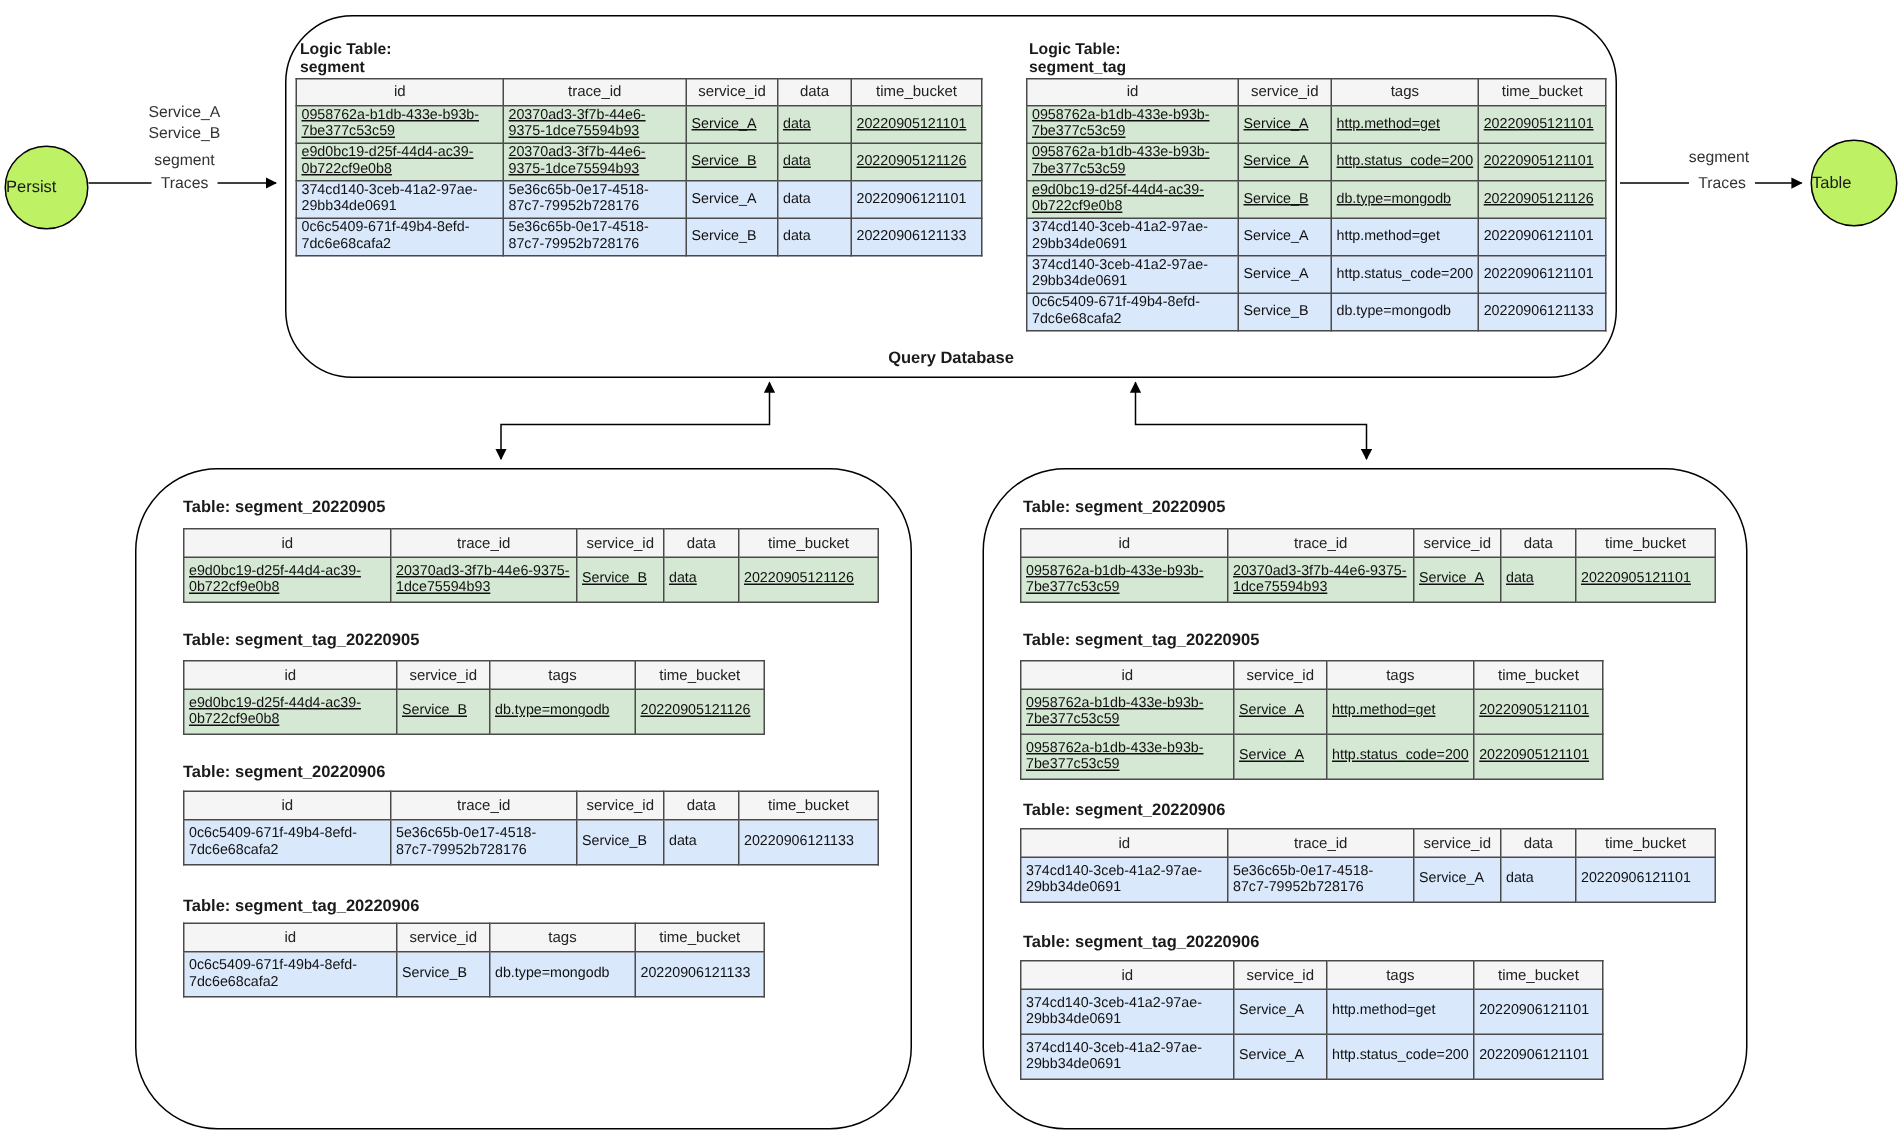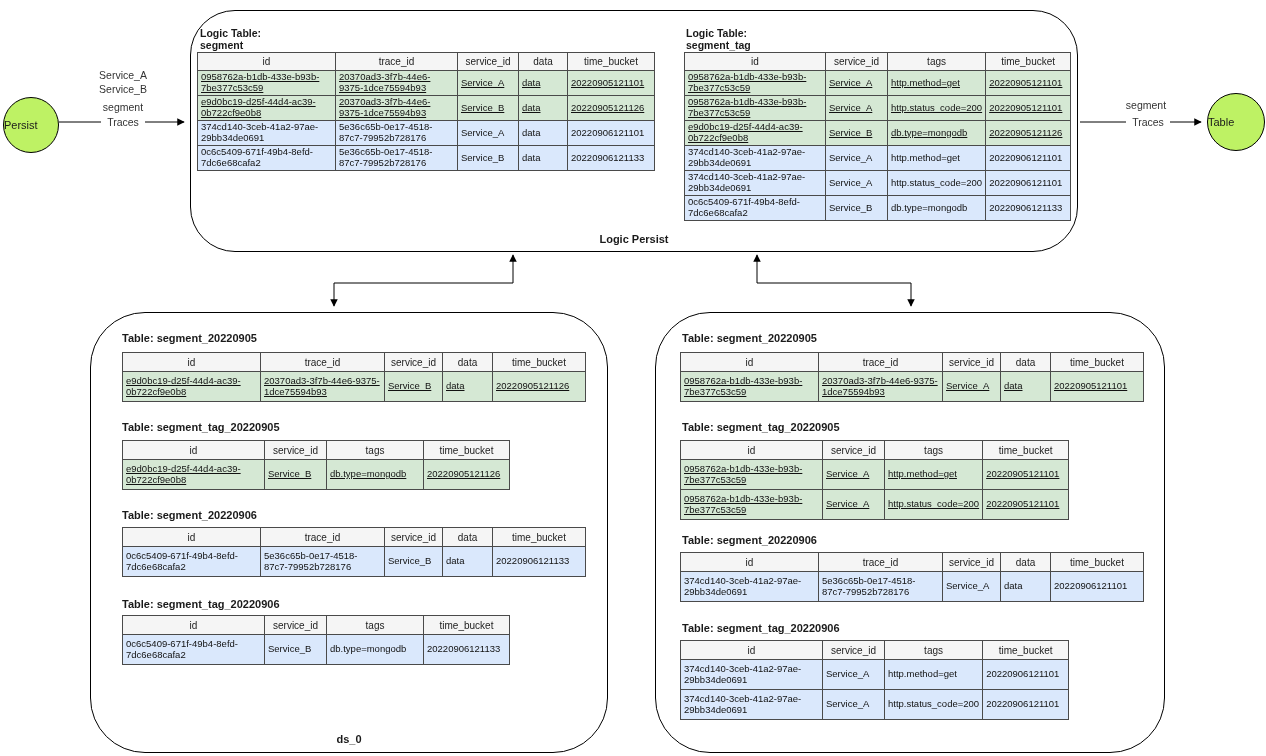--- a/index.html
+++ b/index.html
@@ -59,21 +59,21 @@
   </div>
 
   <div class="flow-label" style="left:83px;top:69px;width:80px;">Service_A</div>
   <div class="flow-label" style="left:83px;top:83px;width:80px;">Service_B</div>
   <div class="flow-label" style="left:83px;top:101px;width:80px;">segment</div>
   <div class="flow-label on-line" style="left:101px;top:116px;width:40px;">Traces</div>
 
   <div class="flow-label" style="left:1110px;top:99px;width:72px;">segment</div>
   <div class="flow-label on-line" style="left:1126px;top:116px;width:40px;">Traces</div>
 
-  <div class="group-title center" style="left:190px;top:233px;width:888px;">Logic Persist</div>
+  <div class="group-title center" style="left:190px;top:233px;width:888px;">Query Database</div>
 
   <div class="subtitle" style="left:200px;top:27px;">
     <div>Logic Table:</div>
     <div>segment</div>
   </div>
   <table class="tbl logic-tbl" style="left:197px;top:52px;">
       <colgroup>
         <col style="width: 138px;">
         <col style="width: 122px;">
         <col style="width: 61px;">
@@ -283,21 +283,20 @@
       <tbody>
         <tr class="row-blue">
           <td>0c6c5409-671f-49b4-8efd-7dc6e68cafa2</td>
           <td>Service_B</td>
           <td>db.type=mongodb</td>
           <td>20220906121133</td>
         </tr>
       </tbody>
     </table>
 
-  <div class="group-title center" style="left:90px;top:733px;width:518px;">ds_0</div>
 
   <div class="group-title" style="left:682px;top:332px;">Table: segment_20220905</div>
   <table class="tbl ds-tbl" style="left:680px;top:352px;">
       <colgroup>
         <col style="width: 138px;">
         <col style="width: 124px;">
         <col style="width: 58px;">
         <col style="width: 50px;">
         <col style="width: 93px;">
       </colgroup>

